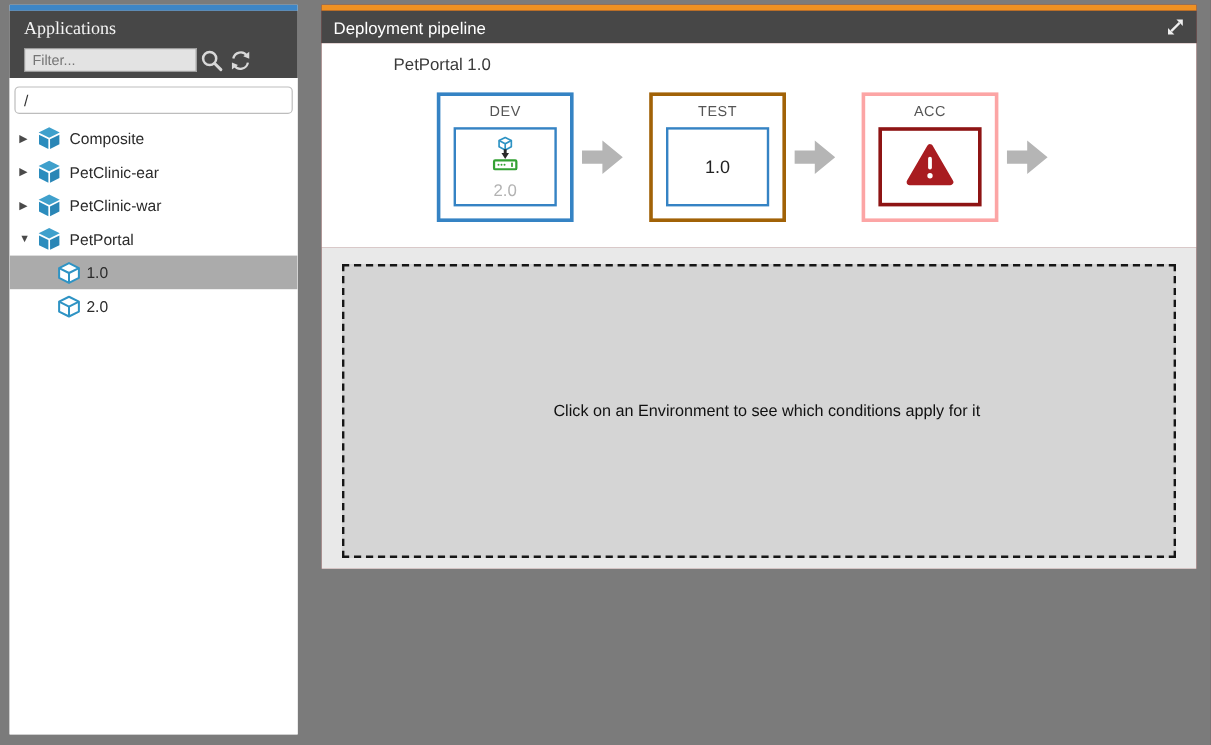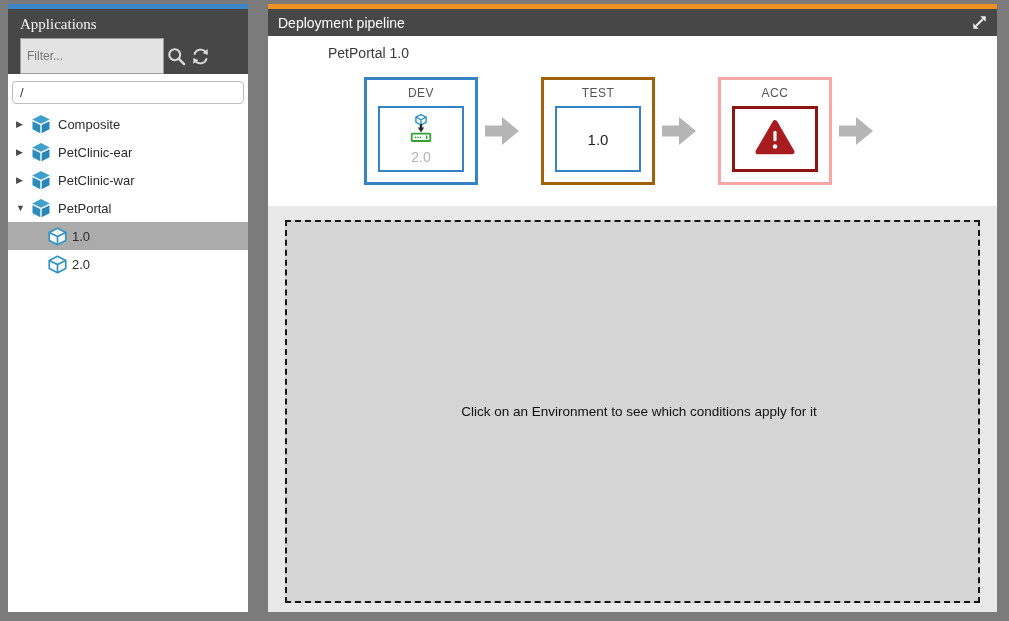--- a/index.html
+++ b/index.html
@@ -5,34 +5,34 @@
   html,body { margin:0; padding:0; }
   body {
     background:#7b7b7b;
     font-family:"Liberation Sans", sans-serif;
     -webkit-font-smoothing:antialiased;
   }
   .page { position:relative; width:1009px; height:621px; background:#7b7b7b; overflow:hidden; }
 
   .panel { position:absolute; top:4px; display:flex; flex-direction:column; }
   .left-panel  { left:8px;   width:240px; height:608px; background:#ffffff; }
-  .right-panel { left:268px; width:729px; height:608px; background:#7f1d1d; }
+  .right-panel { left:268px; width:729px; height:470px; background:#7f1d1d; }
 
   .accent { flex:0 0 5px; }
   .accent-blue   { background:#3e86c6; }
   .accent-orange { background:#ee9123; }
 
   
   .sidebar-header { background:#474747; flex:0 0 56px; }
   .sidebar-title { color:#f4f4f4; font-size:15px; padding:7px 12px 5px;font-family:Liberation Serif, serif; }
   .filter-row { display:flex; align-items:center; padding:0 5px 0 12px; }
   .filter-input {
     box-sizing:border-box; width:144px; height:20px;
     background:#e3e3e3; border:1px solid #9b9b9b;
-    font-size:12px; color:#444; padding:17px 6px; font-family:inherit;
+    font-size:12px; color:#444; padding:1px 6px; font-family:inherit;
   }
   .icon-btn { width:24px; height:24px; display:flex; align-items:center; justify-content:center; cursor:pointer; }
 
   .sidebar-body { flex:1 1 auto; background:#fff; overflow:hidden; }
   .path-input {
     box-sizing:border-box; display:block; width:232px; height:23px;
     margin:7px 4px 6px; border:1px solid #bdbdbd; border-radius:4px;
     padding:1px 7px; font-size:13px; color:#333; font-family:inherit; background:#fff;
   }
   .tree-row { height:28px; display:flex; align-items:center; padding-left:8px;

